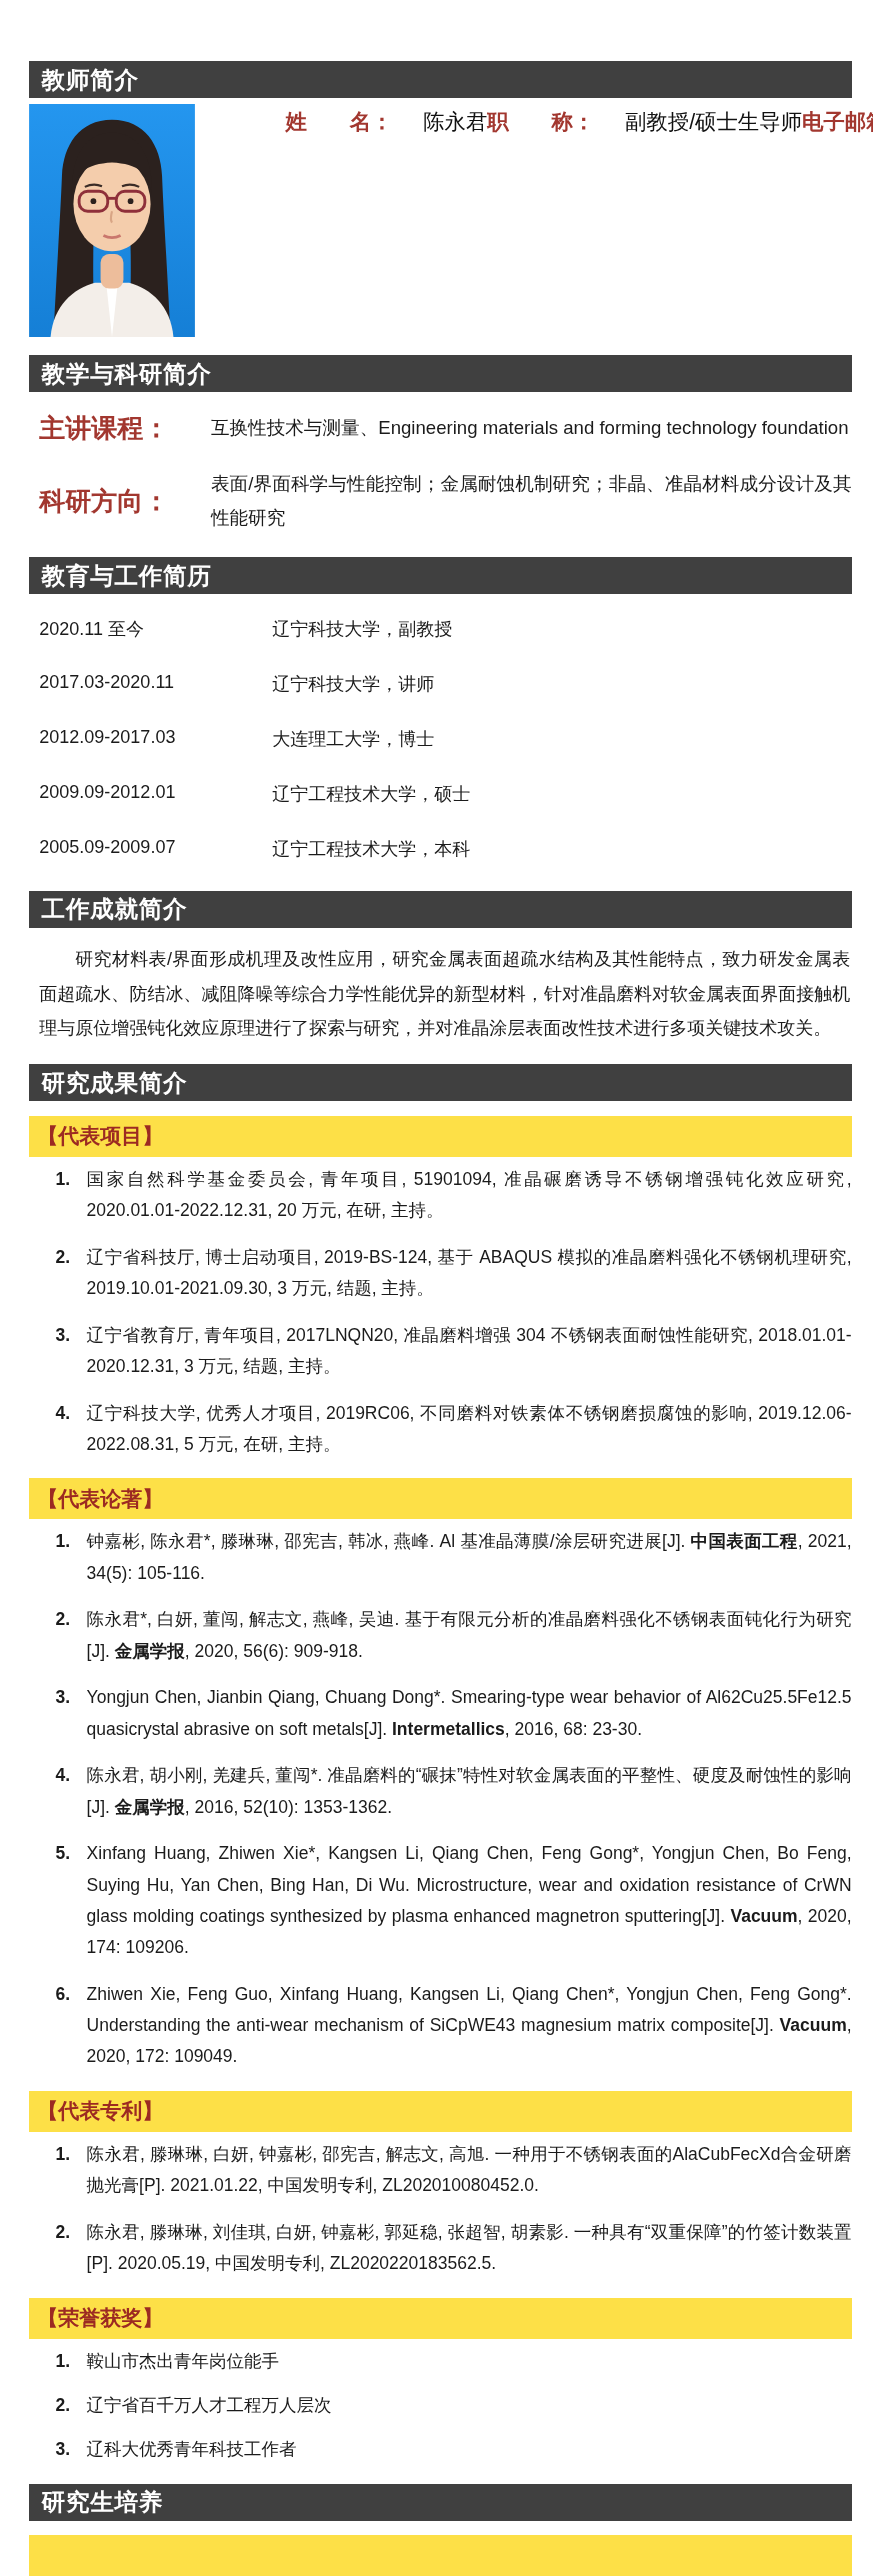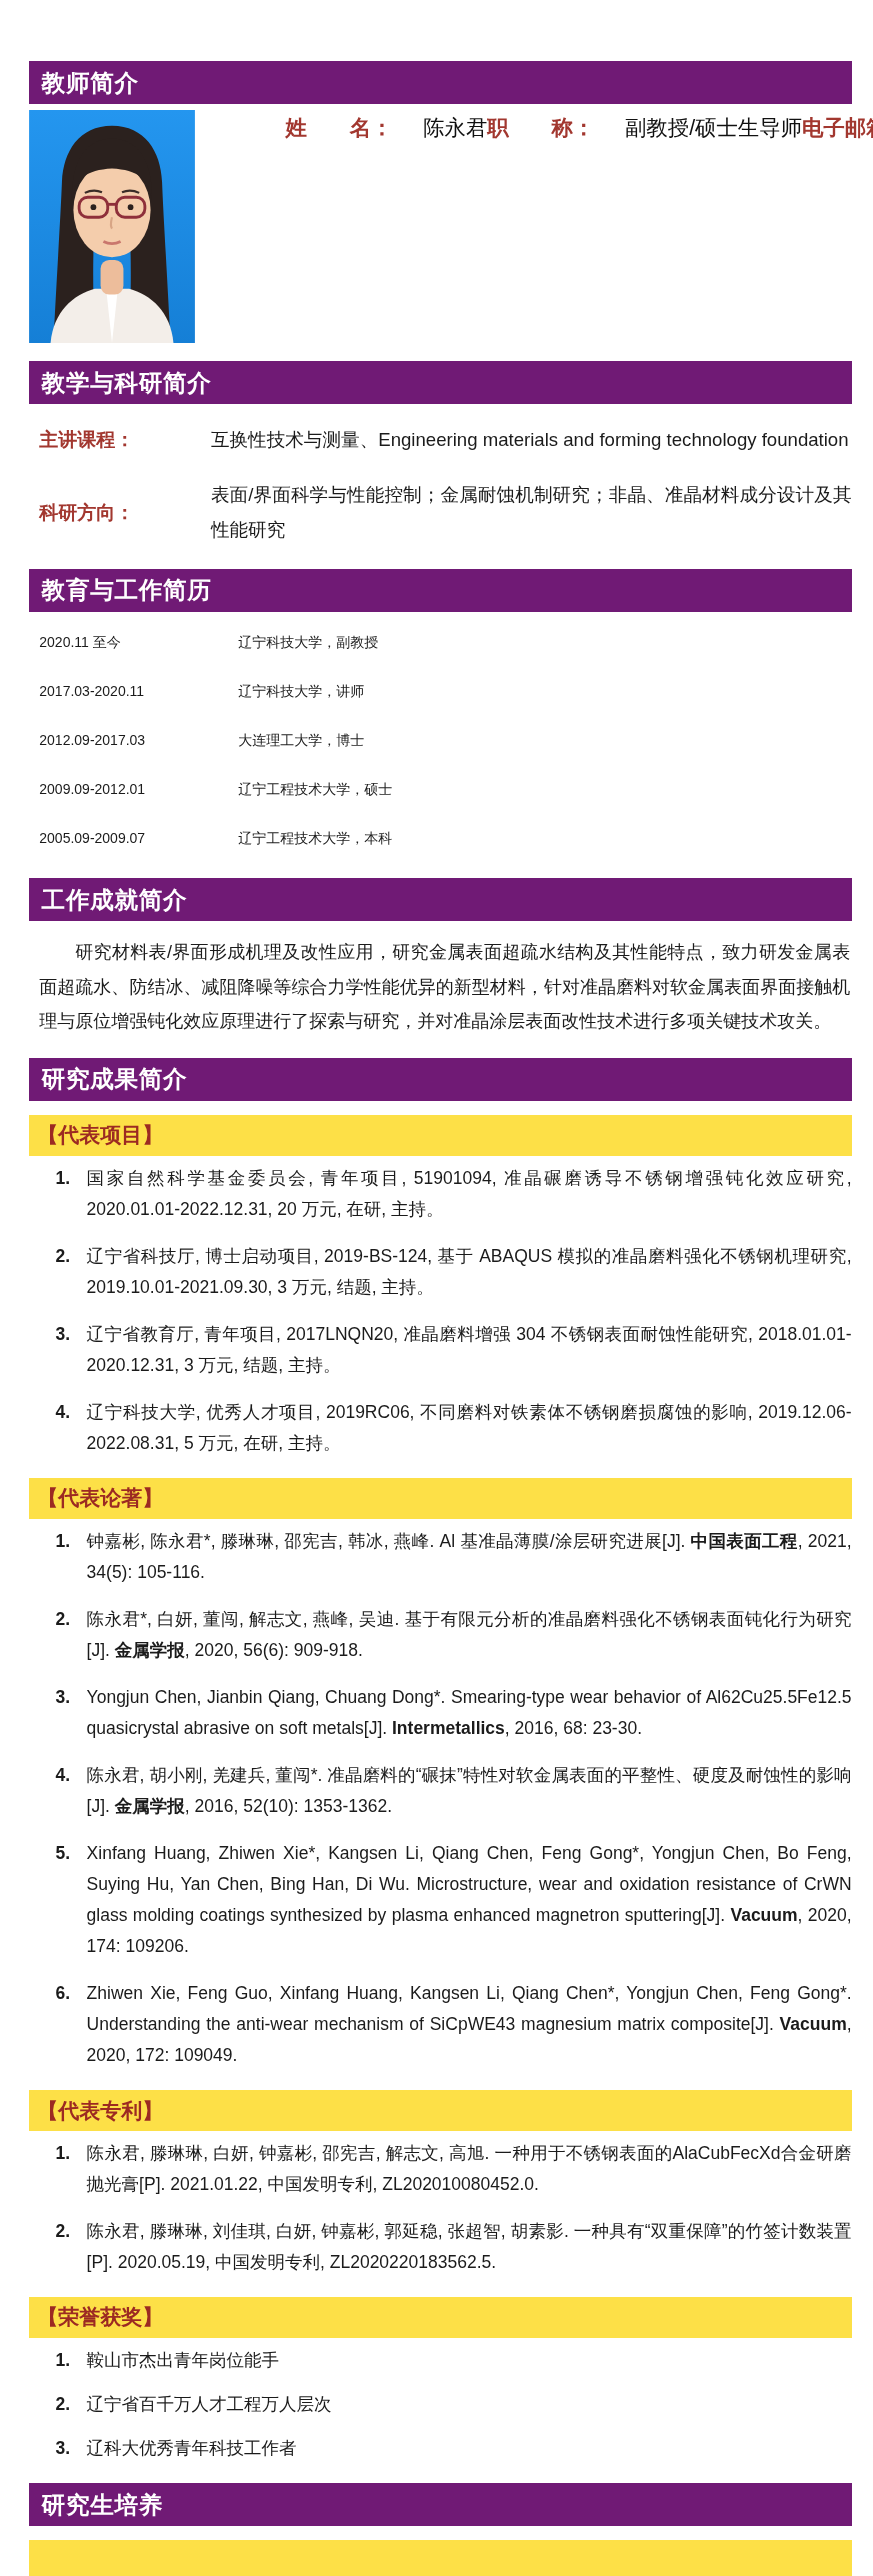--- a/index.html
+++ b/index.html
@@ -5,23 +5,23 @@
   html,body{margin:0;padding:0;background:#ffffff;}
   body{
     width:873px;
     box-sizing:border-box;
     padding:61px 21.4px 50px 28.6px;
     font-family:"Liberation Sans","DejaVu Sans",sans-serif;
     color:#1b1b1b;
     -webkit-font-smoothing:antialiased;
   }
   .sec-bar{
-    background:#701a75;
+    background:#404040;
     color:#ffffff;
-    height:43px;
+    height:37px;
     display:flex;
     align-items:center;
     padding-left:13px;
     font-size:23.6px;
     font-weight:700;
     letter-spacing:0.7px;
     margin-bottom:5.7px;
   }
   .section{margin-bottom:7.1px;}
   
@@ -30,25 +30,25 @@
   .photo-box svg{display:block;}
   .profile-fields{
     display:flex;flex-direction:row;justify-content:space-between;
     margin-left:91px;height:230px;padding:2.9px 0 4.3px 0;
   }
   .p-row{font-size:21.4px;white-space:nowrap;}
   .p-label{color:#A2372F;font-weight:700;display:inline-block;min-width:119px;}
   .p-value{color:#111;margin-left:18.6px;}
   
   .t-row{display:grid;grid-template-columns:168px 1fr;column-gap:14.3px;margin:18.6px 0 21.4px 0;align-items:center;}
-  .t-label{color:#A2372F;font-weight:700;font-size:19px;padding-left:10.7px;align-self:center;}
+  .t-label{color:#A2372F;font-weight:700;font-size:26px;padding-left:10.7px;align-self:center;}
   .t-value{font-size:18.6px;line-height:1.85;text-align:justify;}
   
   .edu-list{padding:17px 0 5.7px 10.7px;}
-  .edu-row{display:grid;grid-template-columns:199px 1fr;font-size:14px;margin-bottom:31px;}
+  .edu-row{display:grid;grid-template-columns:199px 1fr;font-size:18px;margin-bottom:31px;gap:34px;}
   .edu-row:last-child{margin-bottom:17px;}
   
   .para{
     font-size:18px;line-height:1.92;text-align:justify;
     text-indent:2em;margin:14.3px 0 18.6px 0;padding:0 1.4px 0 10.7px;
   }
   
   .sub-bar{
     background:#fde047;
     color:#9C2A22;

